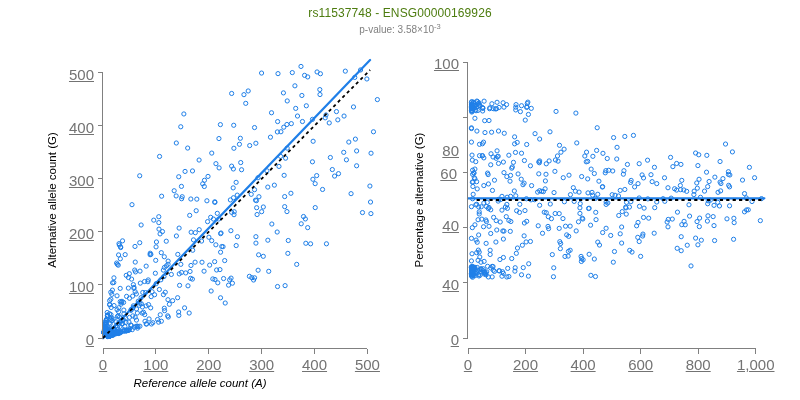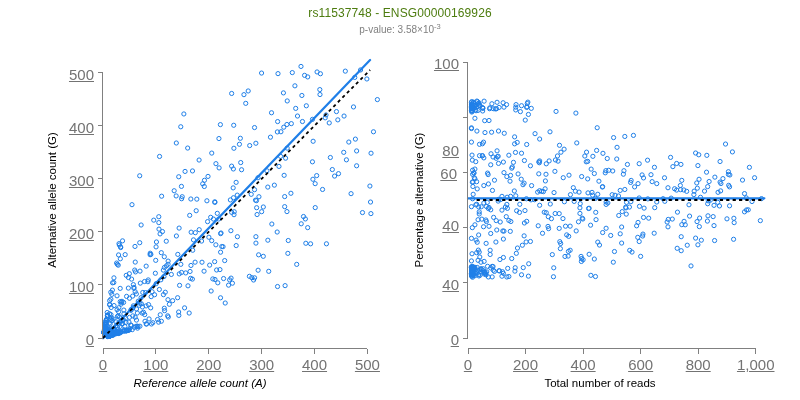--- a/index.html
+++ b/index.html
@@ -1226,17 +1226,16 @@
       <div class="tick-label y" style="right: 341px; top: 217px;">40</div>
       <div class="tick-label y" style="right: 343px; top: 165.4px;">60</div>
       <div class="tick-label y" style="right: 341px; top: 110.2px; margin-top: 32px;">80</div>
       <div class="tick-label y" style="right: 341px; top: 55px;">100</div>
       <div class="tick-label x" style="left: 38px; width: 60px; top: 355.5px;">0</div>
       <div class="tick-label x" style="left: 95.5472px; width: 60px; top: 355.5px;">200</div>
       <div class="tick-label x" style="left: 153.094px; width: 60px; top: 355.5px;">400</div>
       <div class="tick-label x" style="left: 210.642px; width: 60px; top: 355.5px;">600</div>
       <div class="tick-label x" style="left: 268.189px; width: 60px; top: 355.5px;">800</div>
       <div class="tick-label x" style="left: 325.736px; width: 60px; top: 355.5px;">1,000</div>
-      <div class="axis-title x" style="left: 0px; width: 400px; text-align: center; top: 376.5px;">Total number of reads</div>
       <div class="axis-title y" style="left: 13px; top: 338px; width: 276px; text-align: center;">Percentage alternative (G)</div>
     </div>
 
 </div>
 
 </body></html>

